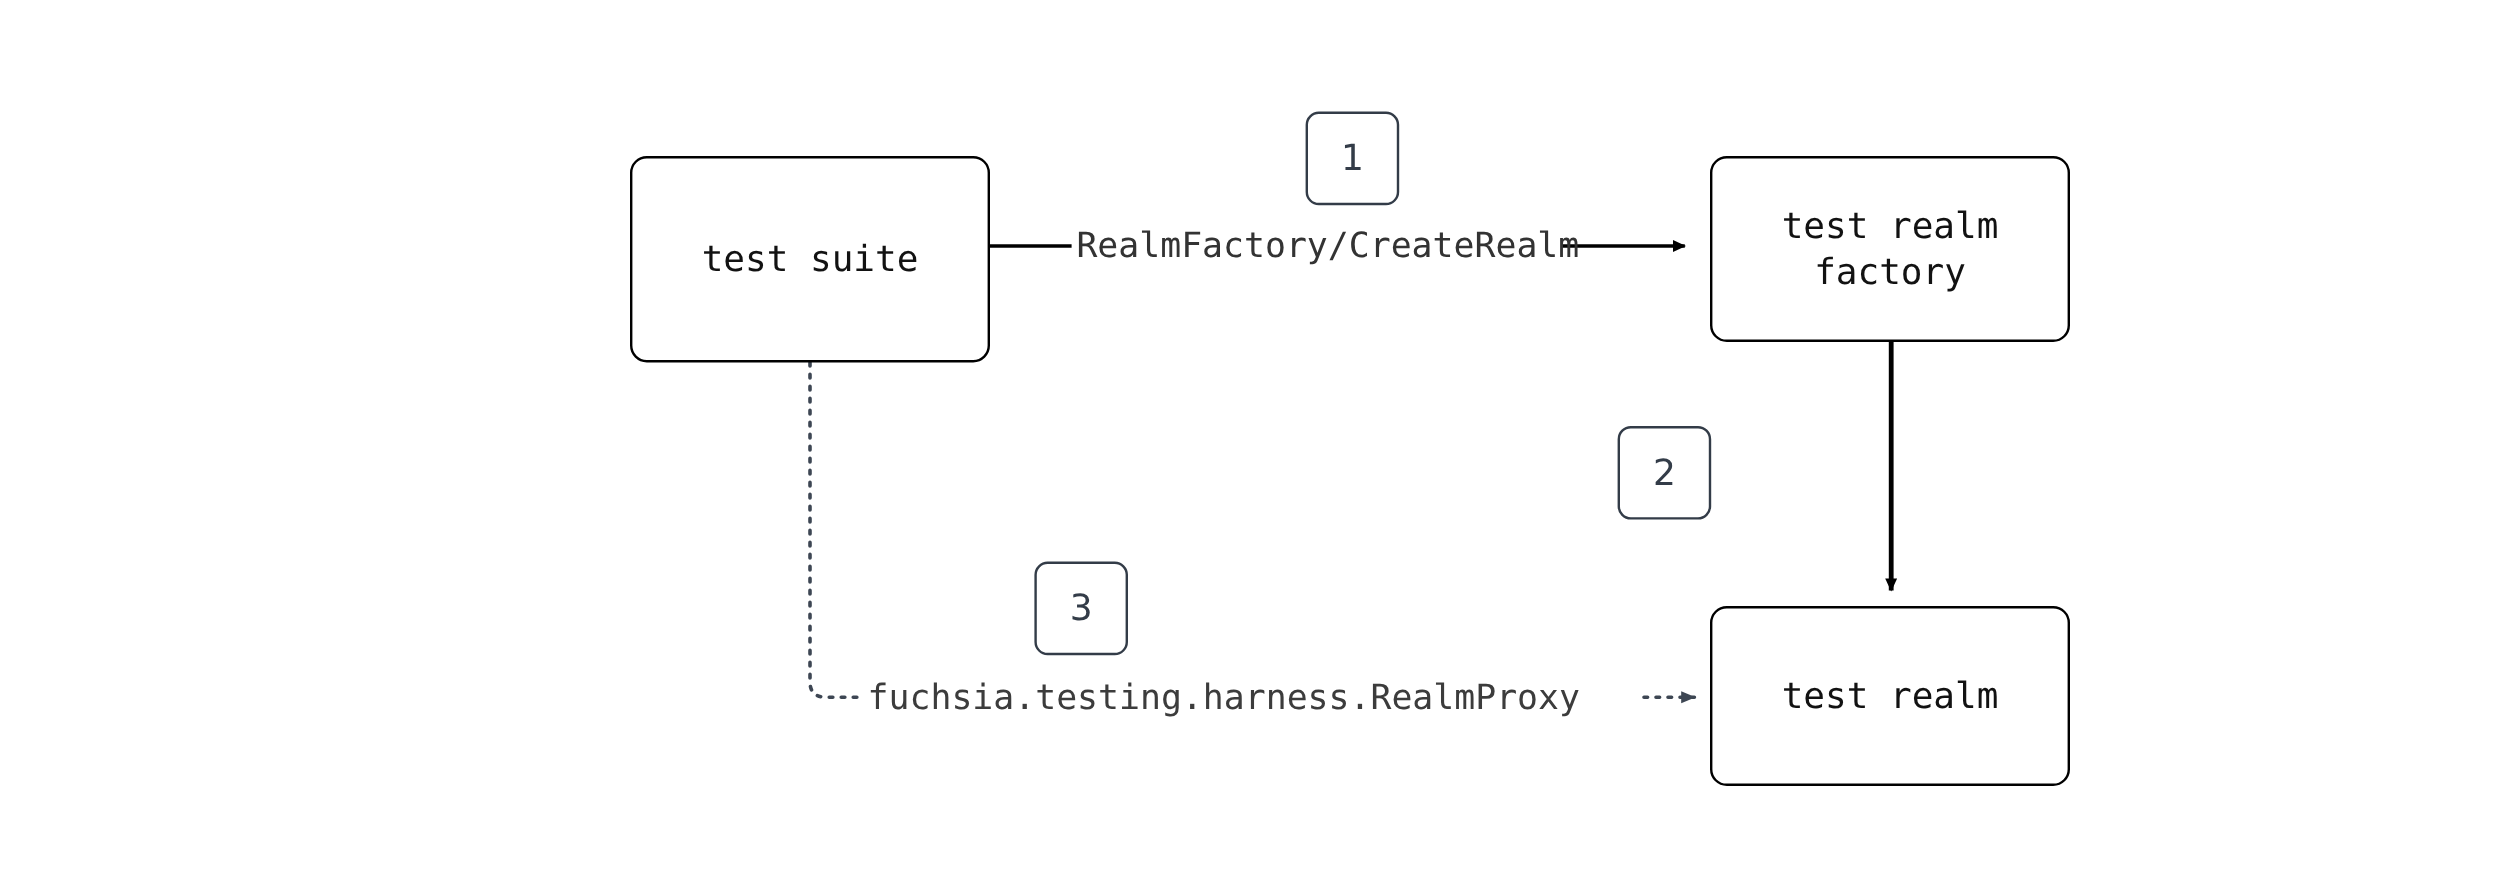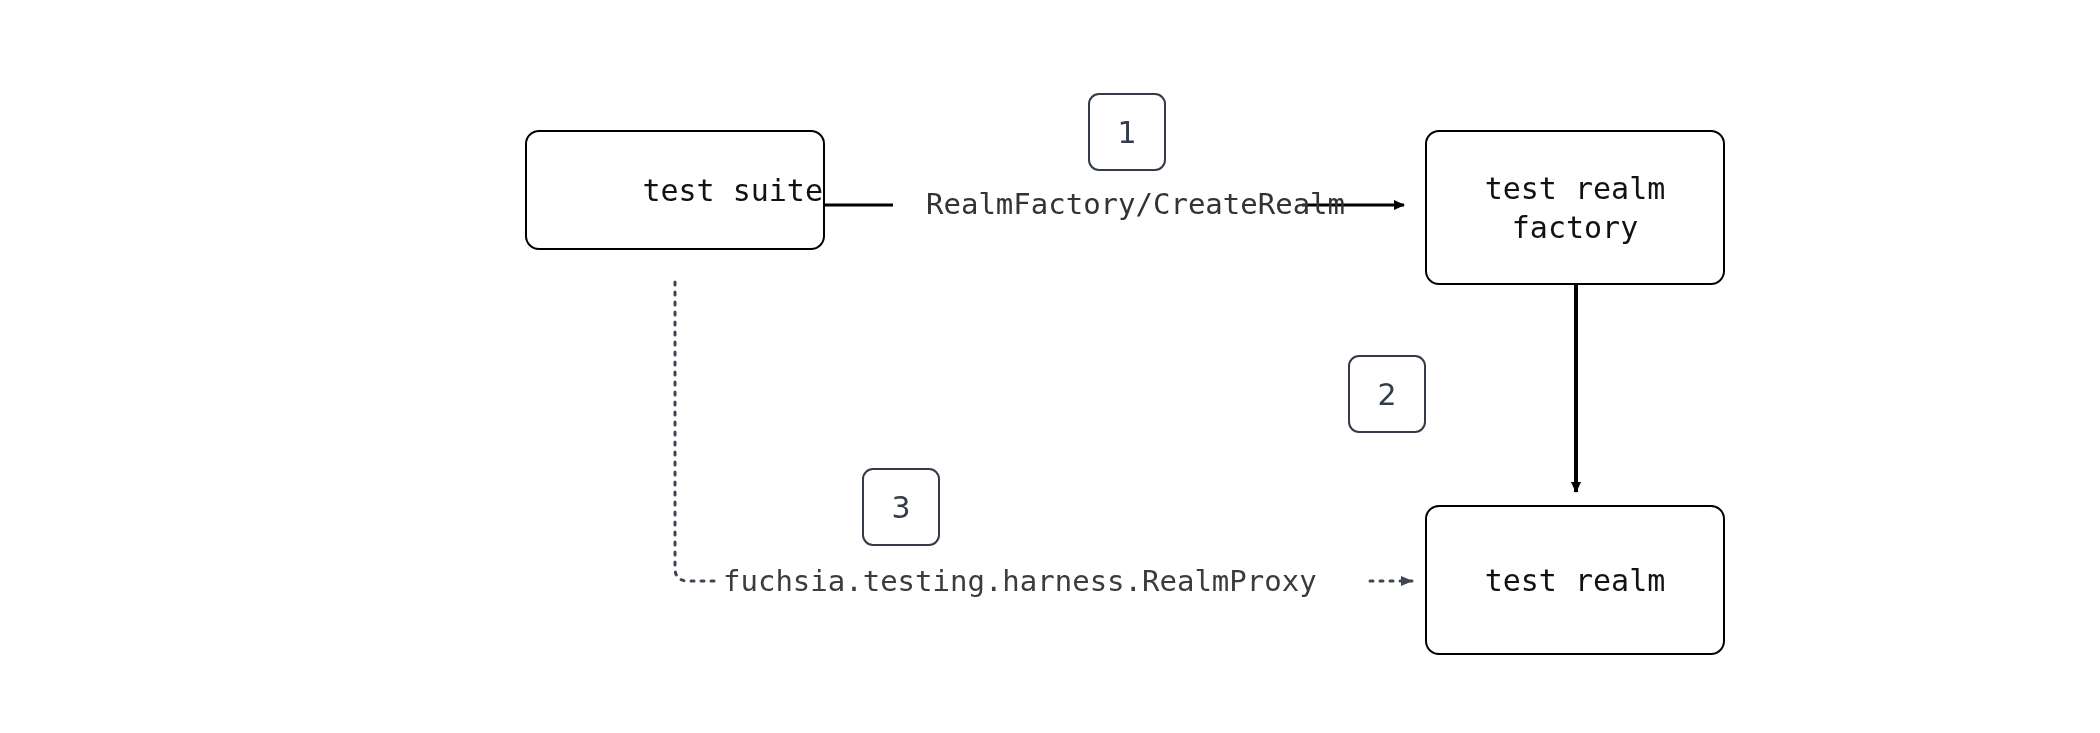--- a/index.html
+++ b/index.html
@@ -41,36 +41,36 @@
   }
   .node-label {
     font-family: "DejaVu Sans Mono", "Liberation Mono", monospace;
     font-size: 30px;
     line-height: 1.30;
     color: #121212;
     white-space: pre-line;
     letter-spacing: 0px;
   }
 
-  #node-test-suite    { left: 525px;  top: 130px; width: 300px; height: 120px; justify-content: flex-end; }
+  #node-test-suite    { left: 525px;  top: 130px; width: 300px; height: 172px; }
   #node-test-realm-factory { left: 1425px; top: 130px; width: 300px; height: 155px; }
   #node-test-realm    { left: 1425px; top: 505px; width: 300px; height: 150px; }
 
   
   .edge-label {
     position: absolute;
     font-family: "DejaVu Sans Mono", "Liberation Mono", monospace;
     font-size: 29px;
     line-height: 1;
     color: #333333;
     white-space: nowrap;
   }
   .edge-label.dotted-style { color: #3c3c3c; }
 
-  #label-create-realm   { left: 897px;  top: 190px; margin-left: 29px; }
+  #label-create-realm   { left: 897px;  top: 190px; }
   #label-realm-builder  { left: 1447px; top: 379px; }
   #label-realm-proxy    { left: 723px;  top: 567px; text-align: center; }
 
   
   .step-badge {
     position: absolute;
     box-sizing: border-box;
     width: 78px;
     height: 78px;
     border: 2px solid #333c48;

